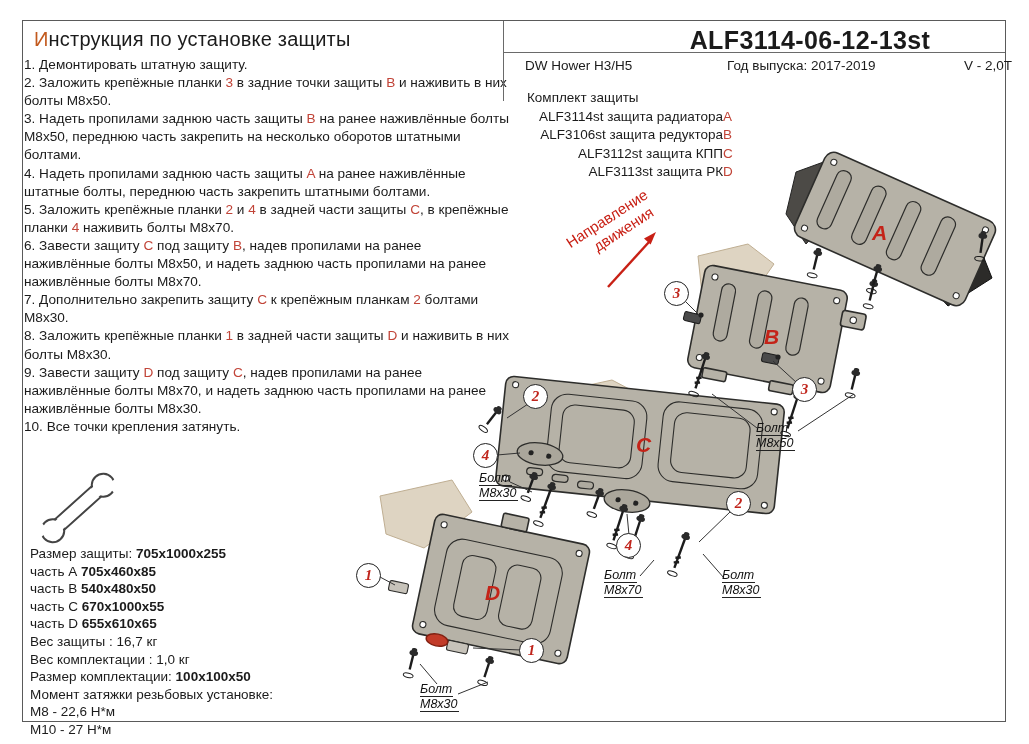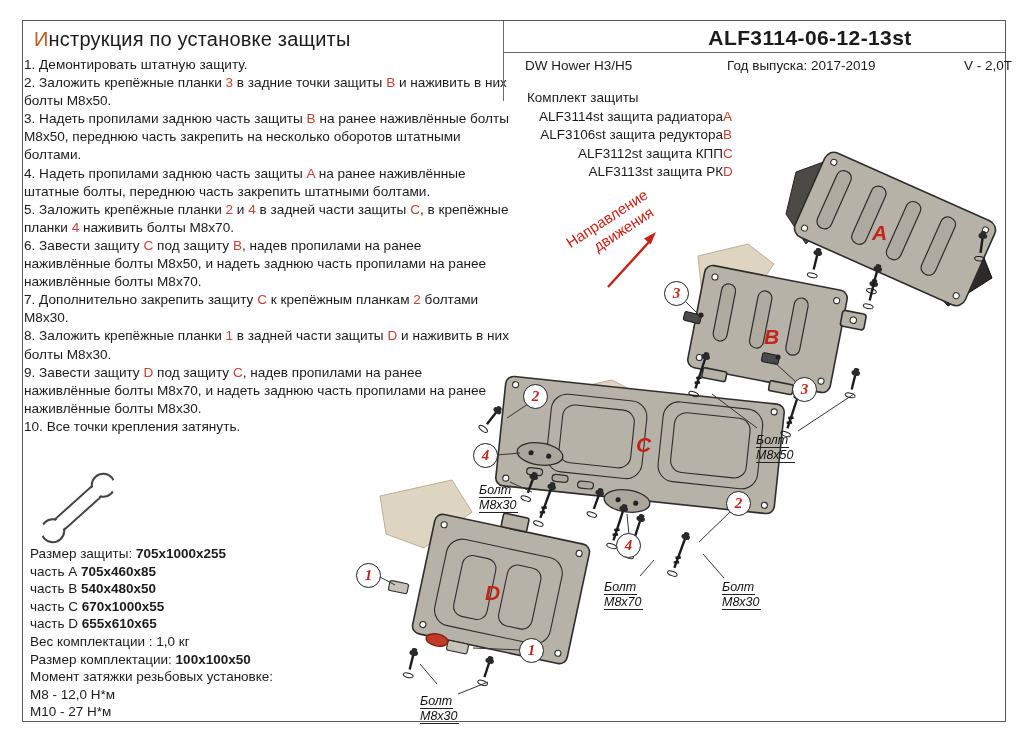--- a/index.html
+++ b/index.html
@@ -8,34 +8,34 @@
   .frame{position:absolute;left:22px;top:20px;width:982px;height:700px;border:1.5px solid #5a5a5a;}
   .diagram{position:absolute;left:0;top:0;width:1029px;height:744px;z-index:1;}
   .txt{position:absolute;z-index:2;color:#1b1b1b;}
   .title{left:34px;top:28px;font-size:20px;letter-spacing:.2px;}
   .title .tfirst{color:#c2591d;}
   .steps{left:24px;top:56px;width:486px;font-size:13.6px;line-height:18.1px;}
   .step{margin:0;}
   .rd{color:#c14438;}
   .vline{position:absolute;left:503px;top:21px;width:1px;height:80px;background:#6a6a6a;z-index:2;}
   .hline{position:absolute;left:503px;top:52px;width:502px;height:1px;background:#6a6a6a;z-index:2;}
-  .pn{left:660px;top:26px;width:300px;text-align:center;font-size:21px;font-weight:bold;letter-spacing:.4px;}
+  .pn{left:660px;top:26px;width:300px;text-align:center;font-size:25px;font-weight:bold;letter-spacing:.4px;}
   .meta-vehicle{left:525px;top:58px;font-size:13.5px;}
   .meta-year{left:727px;top:58px;font-size:13.5px;}
   .meta-engine{left:964px;top:58px;font-size:13.5px;}
   .kit{left:527px;top:89px;font-size:13.5px;line-height:18.6px;}
   .kit-row{display:flex;text-align:right;}
   .kit-code{width:196px;}
   .kit-letter{color:#c14438;}
   .specs{left:30px;top:545px;font-size:13.5px;line-height:17.6px;}
   .specs b{font-weight:bold;}
   .callout{position:absolute;z-index:3;width:25px;height:25px;box-sizing:border-box;border:1.7px solid #222;
     border-radius:50%;background:#fff;color:#c0251c;font-family:"Liberation Serif",serif;
     font-style:italic;font-weight:bold;font-size:15px;display:flex;align-items:center;justify-content:center;}
-  .bolt-label{position:absolute;z-index:3;font-style:italic;font-size:12.5px;color:#111;line-height:1.12;margin-top:12px;}
+  .bolt-label{position:absolute;z-index:3;font-style:italic;font-size:12.5px;color:#111;line-height:1.12;}
   .bolt-label span{display:block;border-bottom:1px solid #222;padding:0 1px 0 0;width:max-content;}
   .wrench{position:absolute;left:26px;top:464px;z-index:2;}
   
   .plate{fill:#b6b2a7;stroke:#2d2d2b;stroke-width:1.6;}
   .rib{fill:#aeaa9f;stroke:#2d2d2b;stroke-width:1.2;}
   .rib2{fill:none;stroke:#2d2d2b;stroke-width:1.1;}
   .hole{fill:#fff;stroke:#2d2d2b;stroke-width:1.1;}
   .ghost{fill:#ded4c2;stroke:#bfae92;stroke-width:1;}
   .flap1{fill:#4c4a46;stroke:#222;stroke-width:1;}
   .flap2{fill:#2c2b29;stroke:#111;stroke-width:1;}
@@ -250,24 +250,25 @@
         <span class="kit-letter">D</span>
       </div>
     </div>
 
   <div class="txt specs">
       <div>Размер защиты: <b>705x1000x255</b></div>
       <div>часть А <b>705x460x85</b></div>
       <div>часть В <b>540x480x50</b></div>
       <div>часть С <b>670x1000x55</b></div>
       <div>часть D <b>655x610x65</b></div>
+      <div>Вес защиты : 16,7 кг</div>
       <div>Вес комплектации : 1,0 кг</div>
       <div>Размер комплектации: <b>100x100x50</b></div>
       <div>Момент затяжки резьбовых установке:</div>
-      <div>М8 - 12,0 Н*м</div>
+      <div>М8 - 22,6 Н*м</div>
       <div>М10 - 27 Н*м</div>
     </div>
 
   <svg class="wrench" width="104" height="88" viewBox="0 0 104 88">
     <g transform="translate(52,44) rotate(-42)">
       <rect x="-28" y="-7" width="56" height="14" fill="#fff" stroke="#444" stroke-width="2"></rect>
       <circle cx="-34" cy="0" r="11.5" fill="#fff" stroke="#444" stroke-width="2"></circle>
       <circle cx="34" cy="0" r="11.5" fill="#fff" stroke="#444" stroke-width="2"></circle>
       <rect x="-50" y="-13" width="13" height="10" fill="#fff"></rect>
       <rect x="37" y="3" width="13" height="10" fill="#fff"></rect>

